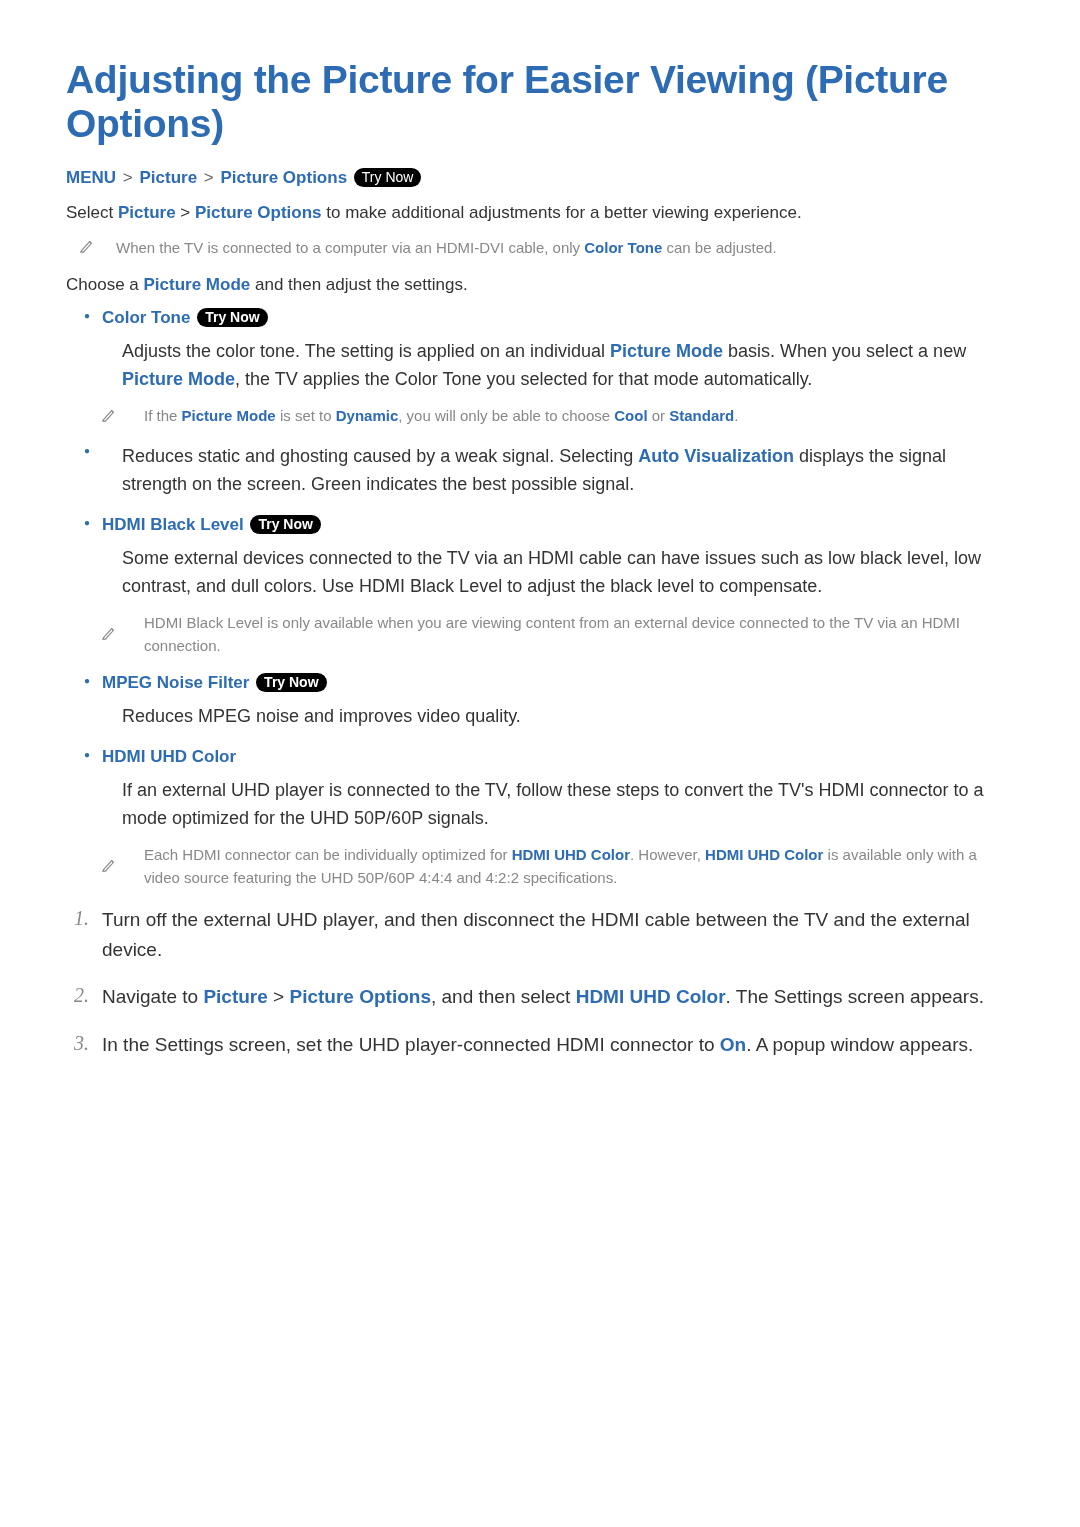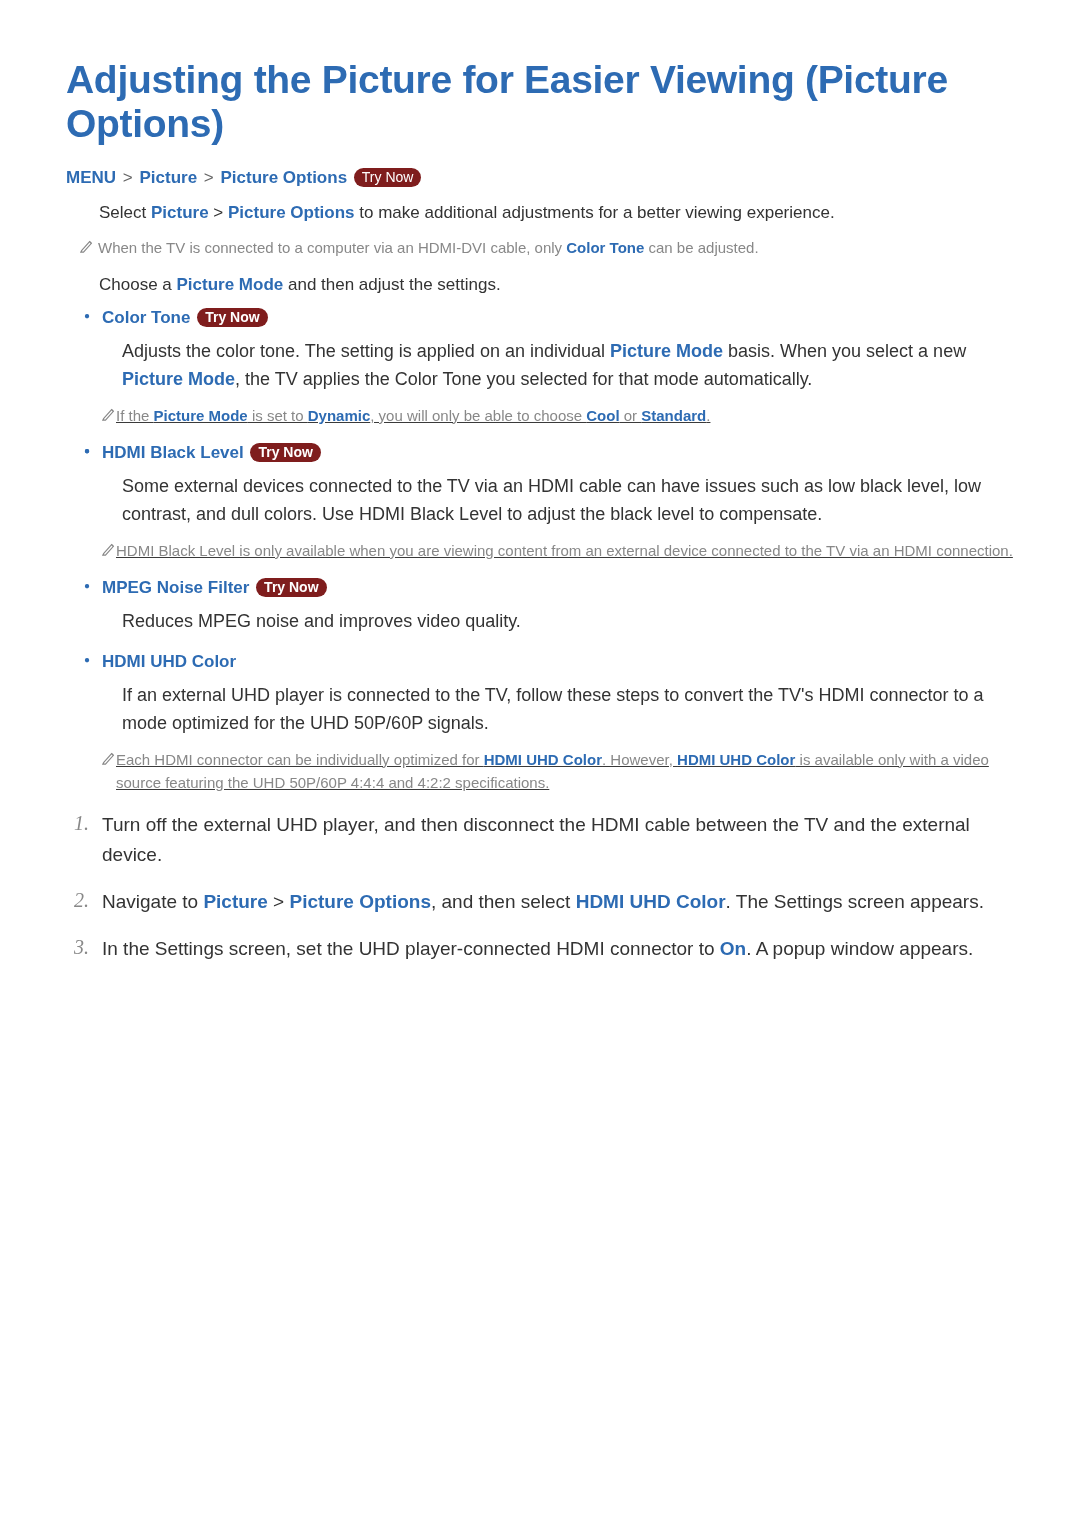--- a/index.html
+++ b/index.html
@@ -28,42 +28,41 @@
     .breadcrumb .hl {
       color: #2d6bb3;
       font-weight: bold;
     }
     .breadcrumb .sep {
       color: #666;
       margin: 0 2px;
     }
     .try-now {
       display: inline-block;
-      background: #7f1d1d;
+      background: #000000;
       color: #fff;
       border-radius: 10px;
       font-size: 14px;
       padding: 1px 8px 2px 8px;
       vertical-align: 1px;
       margin-left: 2px;
     }
     .paragraph {
       font-size: 17px;
       line-height: 1.55;
       margin-bottom: 10px;
       color: #333;
-      margin-left: 33px;
     }
     .hl {
       color: #2d6bb3;
       font-weight: bold;
     }
     .note {
       display: flex;
-      gap: 4px;
+      gap: 22px;
       margin: 10px 0 12px 14px;
       align-items: flex-start;
     }
     .note-icon {
       flex-shrink: 0;
       margin-top: 3px;
     }
     .note-icon svg {
       width: 14px;
       height: 14px;
@@ -106,24 +105,23 @@
       color: #333;
       margin-bottom: 10px;
       margin-left: 20px;
     }
     .option-body .hl {
       color: #2d6bb3;
       font-weight: bold;
     }
     .nested-note {
       display: flex;
-      gap: 0;
+      gap: 28px;
       margin: 10px 0 6px 0;
-      align-items: flex-start;
-      text-decoration: underline;
+      align-items: center;
     }
     ol.steps {
       list-style: none;
       counter-reset: step;
       margin-top: 6px;
     }
     ol.steps > li {
       position: relative;
       padding-left: 36px;
       margin-bottom: 18px;
@@ -194,20 +192,23 @@
             <path d="M11 3 L13 5" stroke="#888" stroke-width="1.3"></path>
           </svg>
       </span>
       <span class="note-text">
         <span>If the </span><span class="hl">Picture Mode</span><span> is set to </span><span class="hl">Dynamic</span><span>, you will only be able to choose </span><span class="hl">Cool</span><span> or </span><span class="hl">Standard</span><span>.</span>
       </span>
     </div>
   </li>
 
   <li>
+    <div class="option-body">
+      <span>Reduces static and ghosting caused by a weak signal. Selecting </span><span class="hl">Auto Visualization</span><span> displays the signal strength on the screen. Green indicates the best possible signal.</span>
+    </div>
   </li>
 
   <li>
     <div class="option-title">
       <span>HDMI Black Level</span>
       <span class="try-now">Try Now</span>
     </div>
     <div class="option-body">Some external devices connected to the TV via an HDMI cable can have issues such as low black level, low contrast, and dull colors. Use HDMI Black Level to adjust the black level to compensate.</div>
     <div class="nested-note">
       <span class="note-icon">

